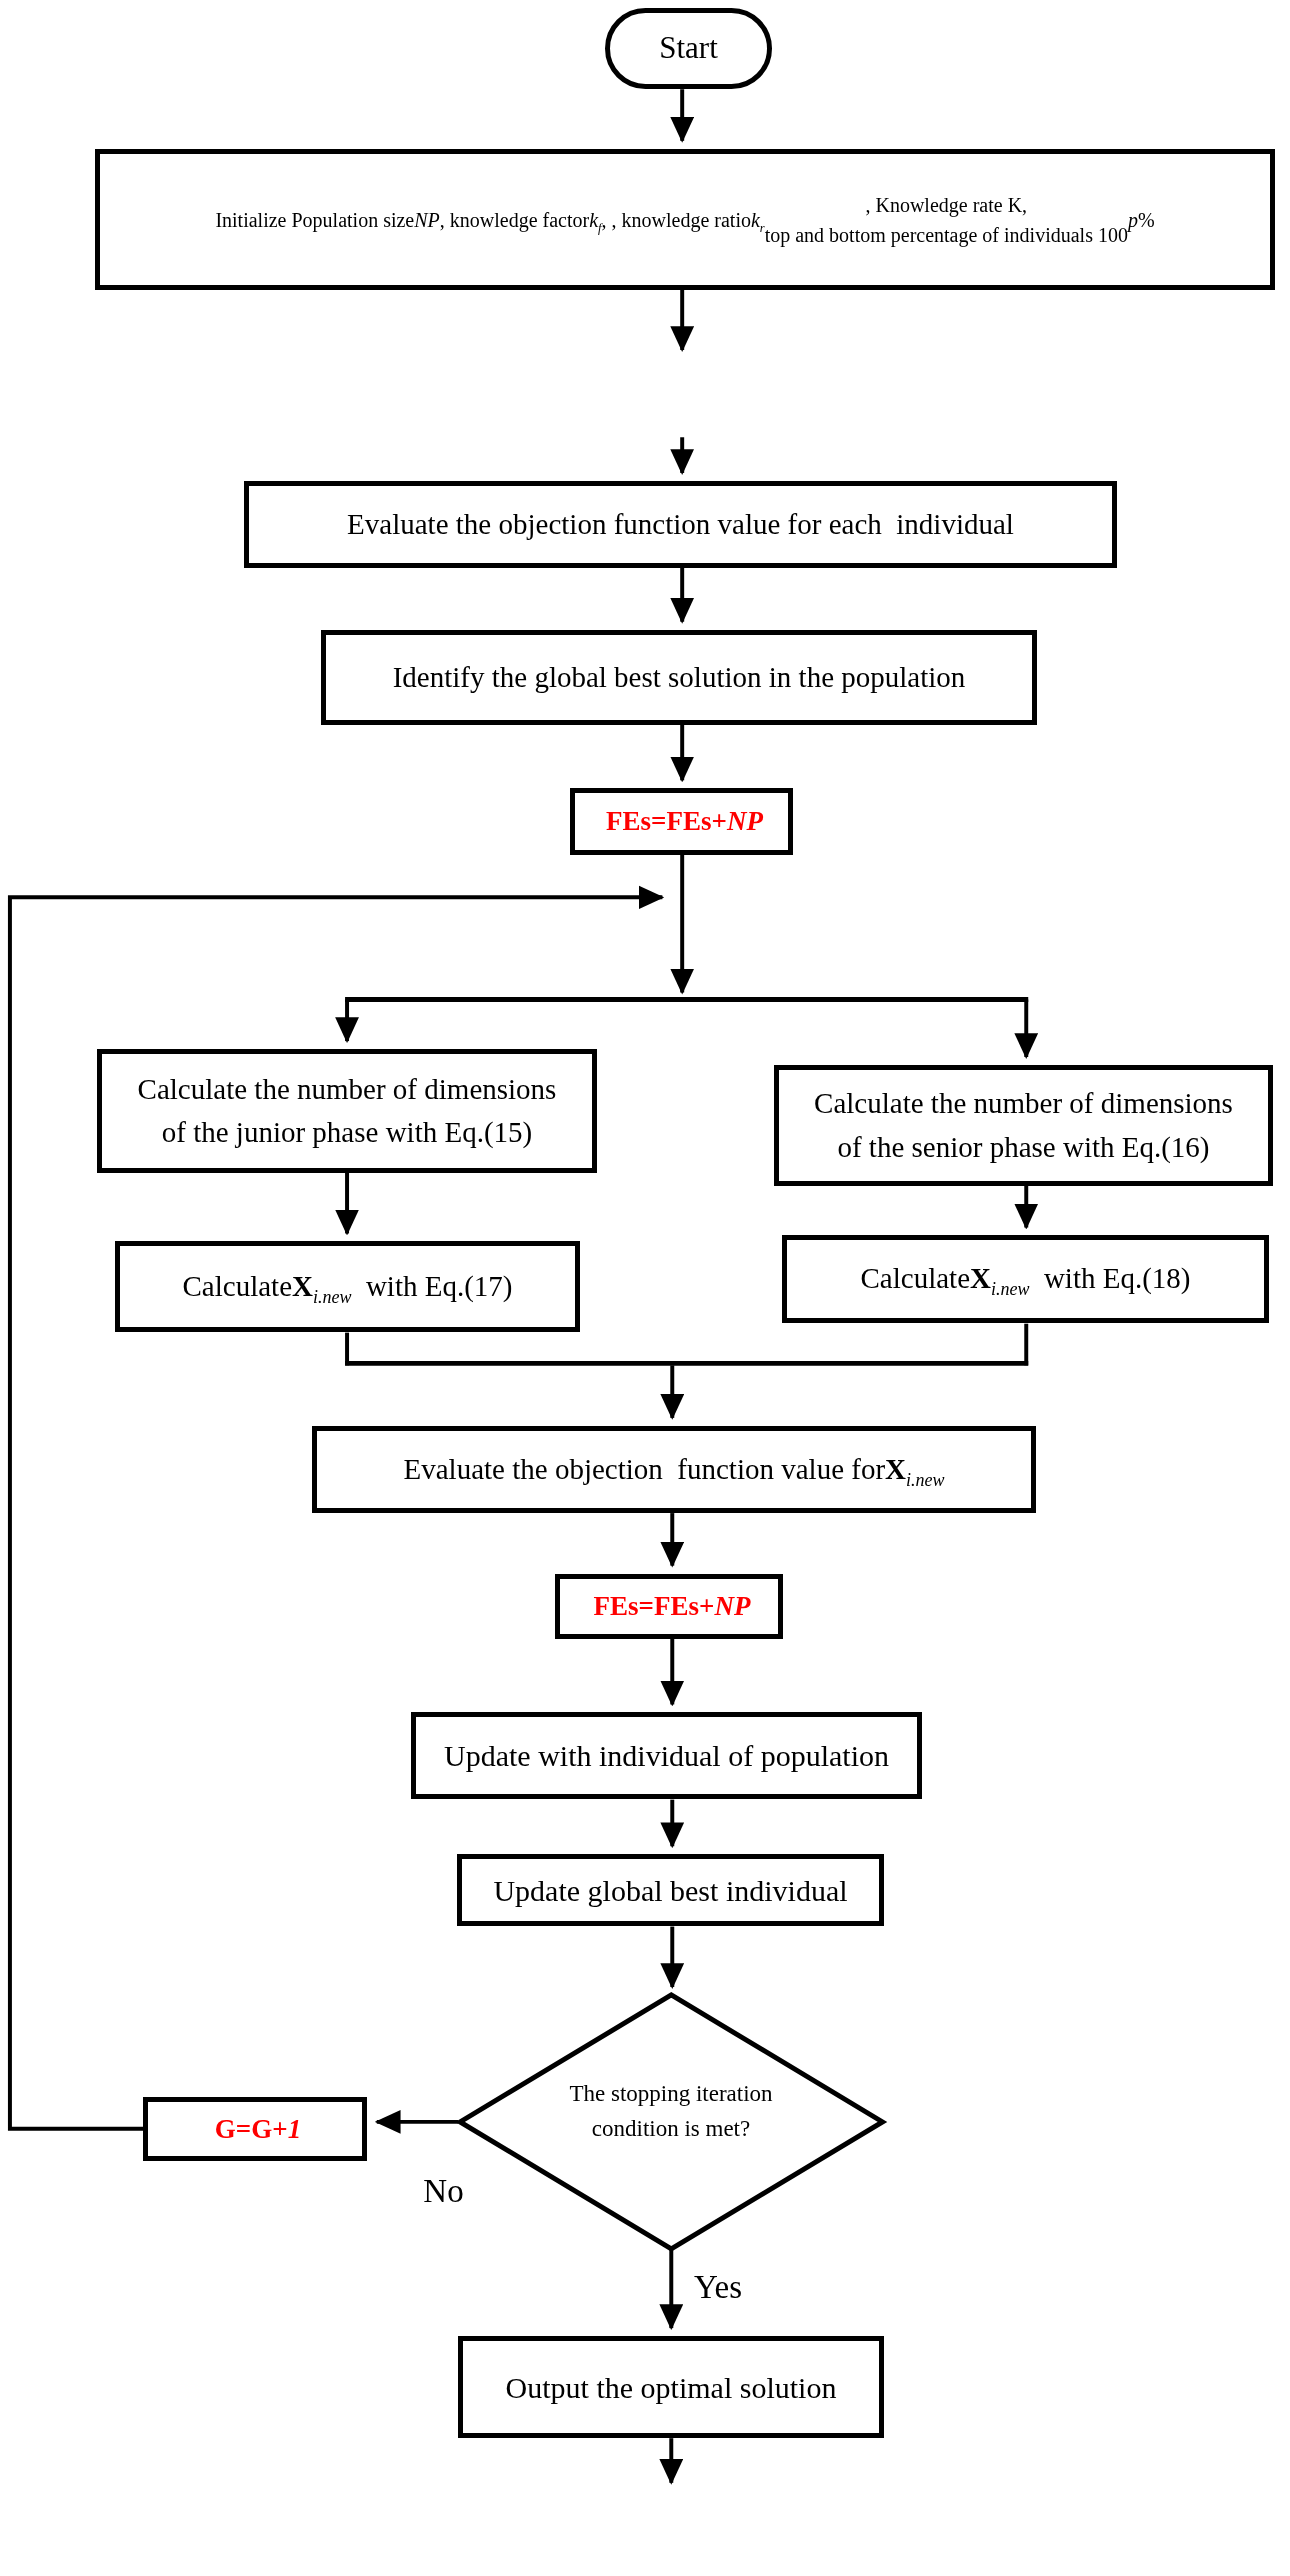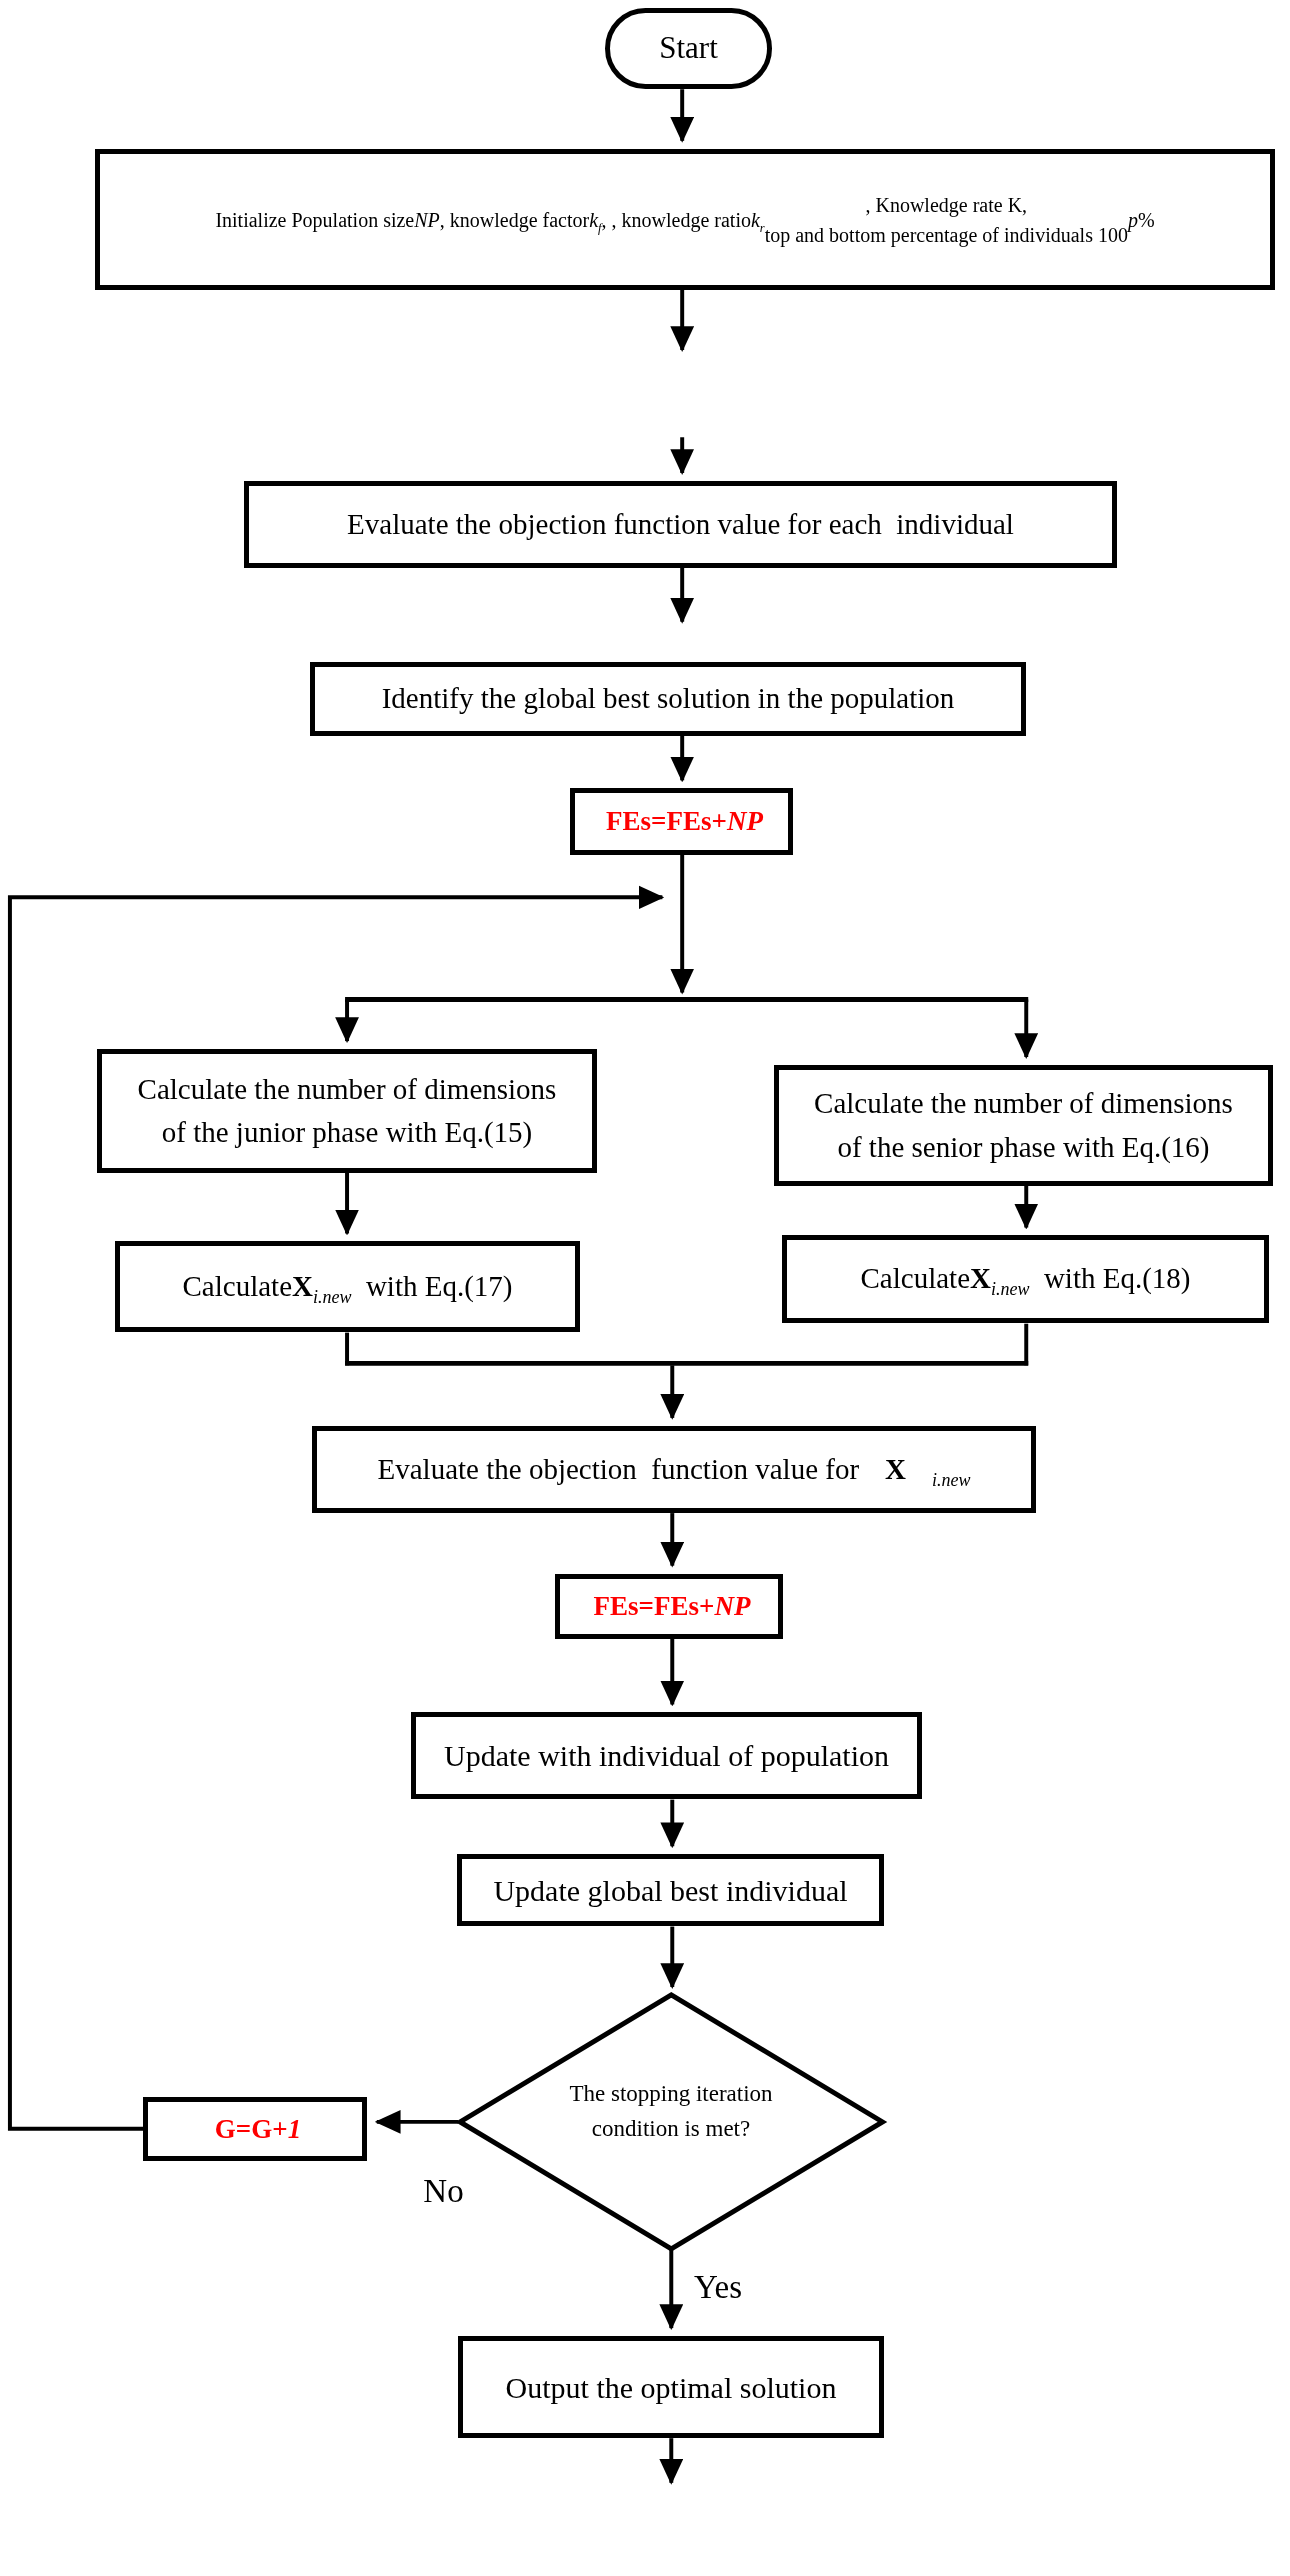--- a/index.html
+++ b/index.html
@@ -69,33 +69,33 @@
     </g>
   </svg>
 
   <div class="node terminator" style="left:605px;top:8px;width:167px;height:81px;">Start</div>
 
   <div class="node" style="left:95px;top:149px;width:1180px;height:141px;font-size:20px;">Initialize Population size <i>NP</i> , knowledge factor <i>k<sub>f</sub></i>, , knowledge ratio <i>k<sub>r</sub></i>, Knowledge rate K,<br>top and bottom percentage of individuals 100<i>p</i> %</div>
 
 
   <div class="node" style="left:244px;top:481px;width:873px;height:87px;">Evaluate the objection function value for each&nbsp; individual</div>
 
-  <div class="node" style="left:310px;top:630px;width:716px;height:74px;margin-top:32px;">Identify the global best solution in the population</div>
+  <div class="node" style="left:321px;top:630px;width:716px;height:95px;">Identify the global best solution in the population</div>
 
   <div class="node red-text" style="left:570px;top:788px;width:223px;height:67px;">FEs=FEs+<i>NP</i></div>
 
   <div class="node" style="left:97px;top:1049px;width:500px;height:124px;">Calculate the number of dimensions<br>of the junior phase with Eq.(15)</div>
 
   <div class="node" style="left:774px;top:1065px;width:499px;height:121px;">Calculate the number of dimensions<br>of the senior phase with Eq.(16)</div>
 
   <div class="node" style="left:115px;top:1241px;width:465px;height:91px;">Calculate <b>X</b><i><sub>i.new</sub></i>&nbsp; with Eq.(17)</div>
 
   <div class="node" style="left:782px;top:1235px;width:487px;height:88px;">Calculate <b>X</b><i><sub>i.new</sub></i>&nbsp; with Eq.(18)</div>
 
-  <div class="node" style="left:312px;top:1426px;width:724px;height:87px;gap:26px;">Evaluate the objection&nbsp; function value for <b>X</b><i><sub>i.new</sub></i></div>
+  <div class="node" style="left:312px;top:1426px;width:724px;height:87px;">Evaluate the objection&nbsp; function value for <b>X</b><i><sub>i.new</sub></i></div>
 
   <div class="node red-text" style="left:555px;top:1574px;width:228px;height:65px;">FEs=FEs+<i>NP</i></div>
 
   <div class="node big" style="left:411px;top:1712px;width:511px;height:87px;">Update with individual of population</div>
 
   <div class="node big" style="left:457px;top:1854px;width:427px;height:72px;">Update global best individual</div>
 
   <div class="label" style="left:540px;top:2077px;width:262px;text-align:center;font-size:23px;line-height:1.5;z-index:3;">The stopping iteration<br>condition is met?</div>
 
   <div class="node red-text" style="left:143px;top:2097px;width:224px;height:64px;">G=G+<i>1</i></div>

